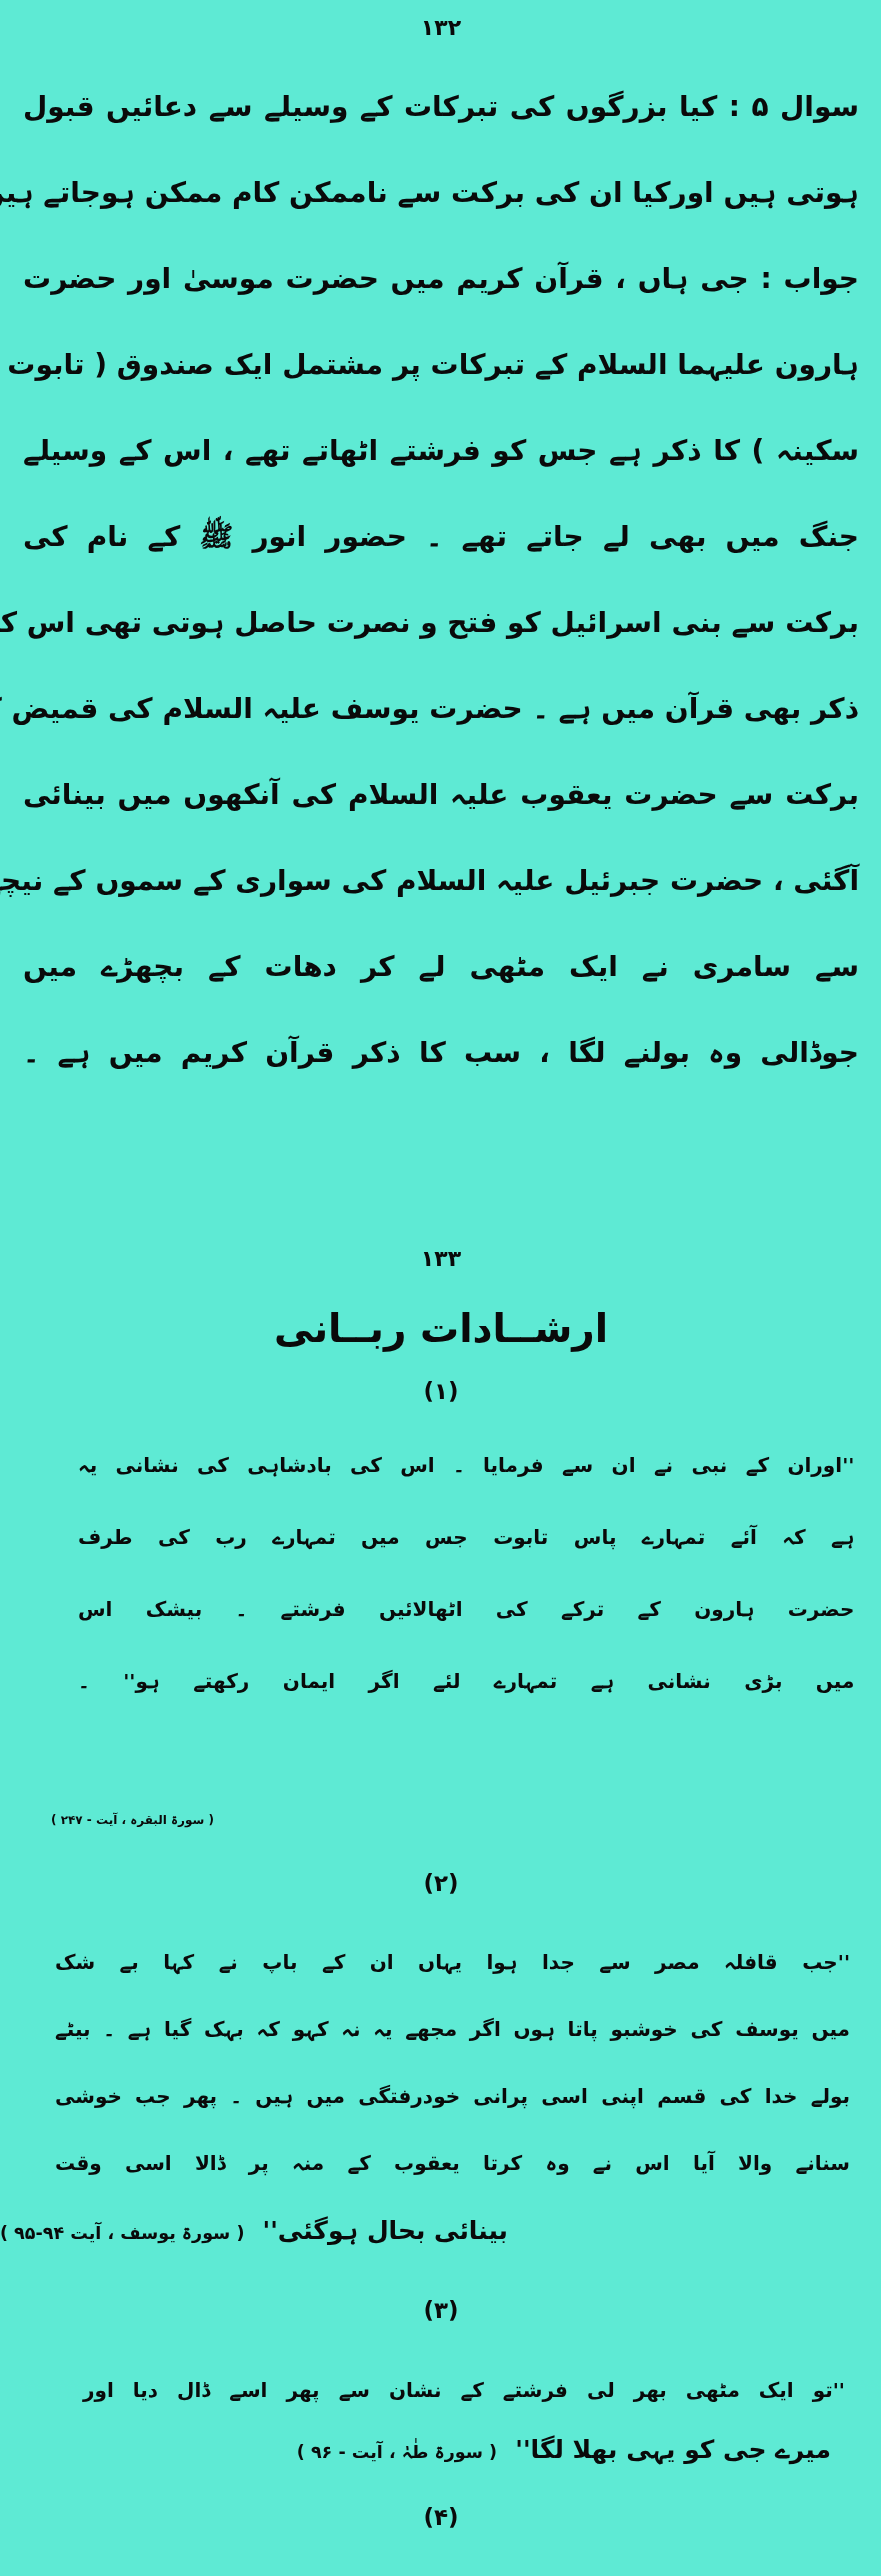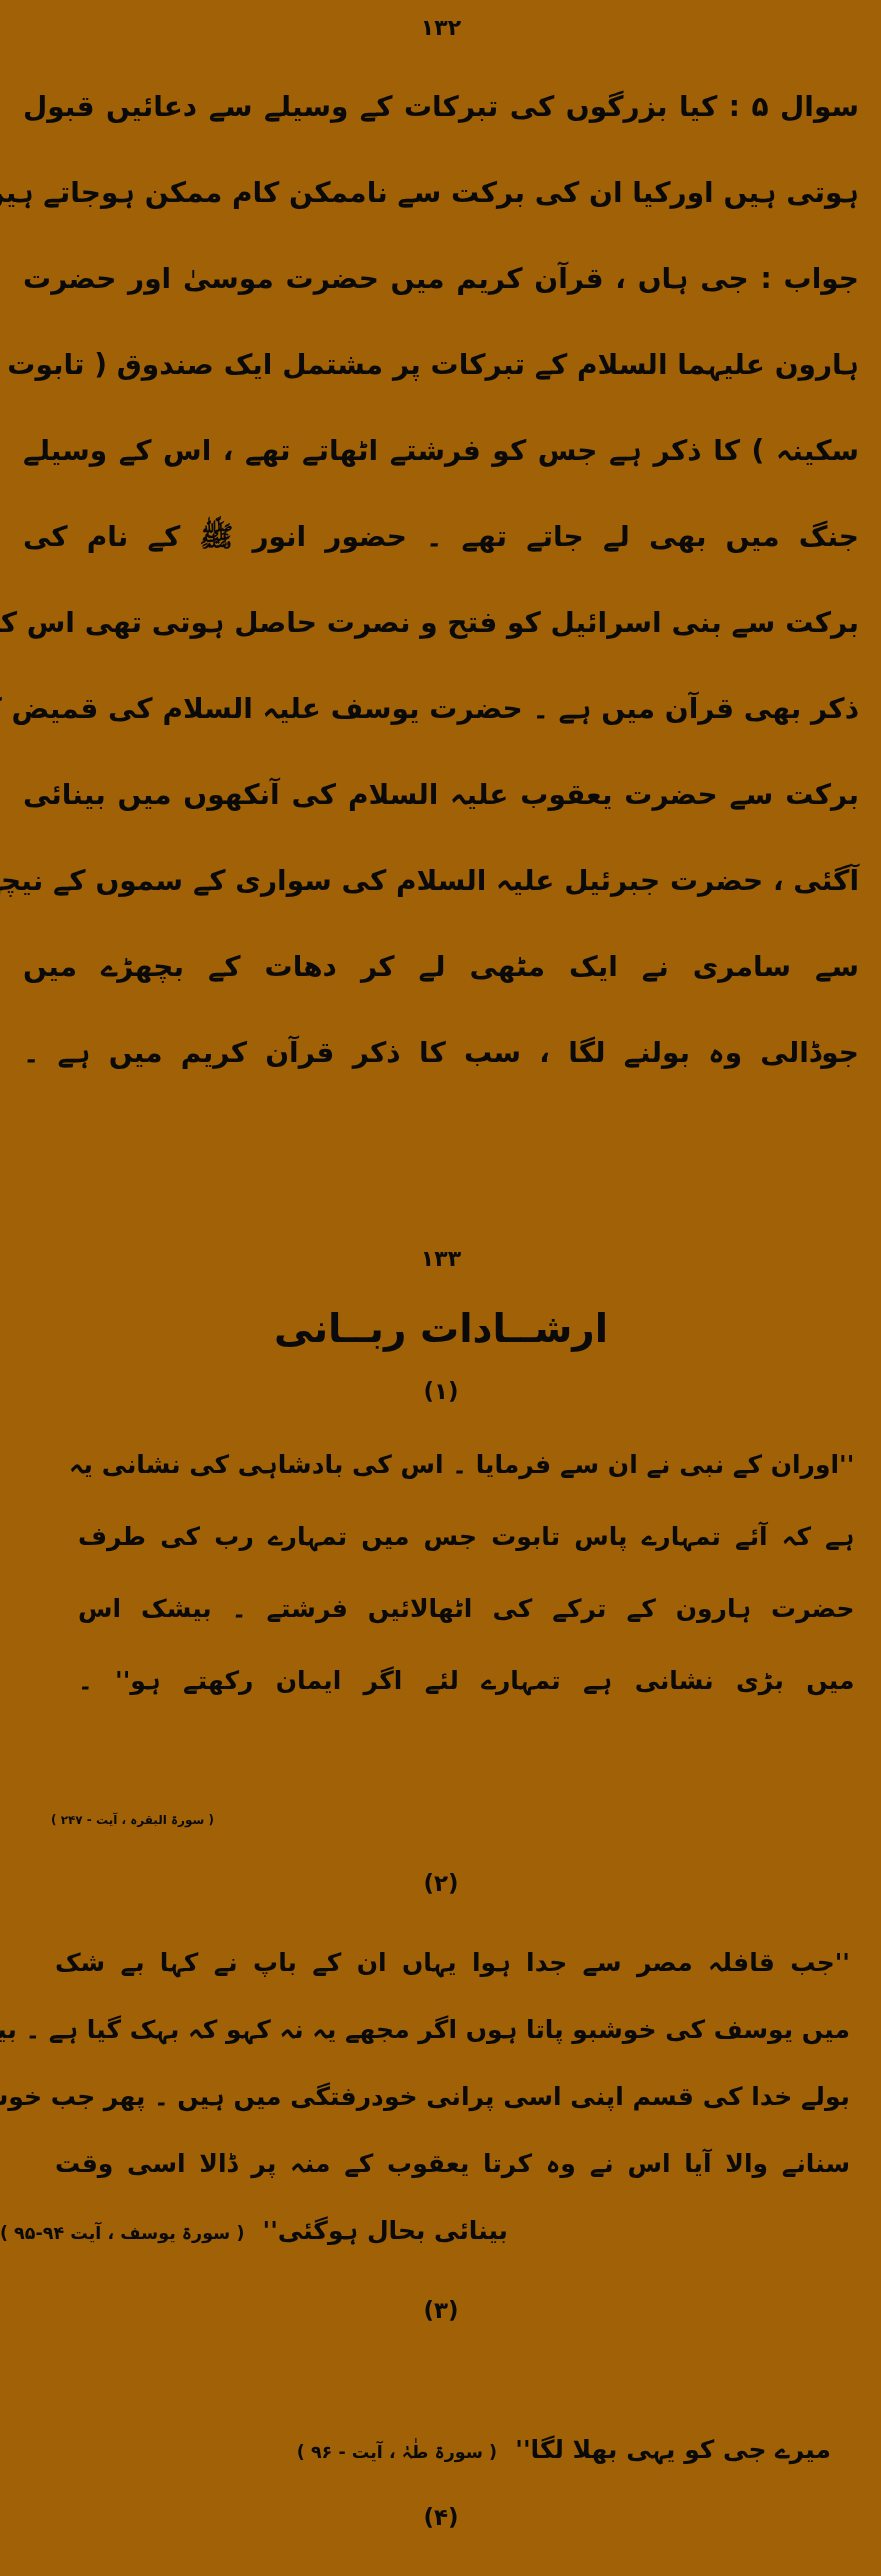--- a/index.html
+++ b/index.html
@@ -4,21 +4,21 @@
 <style>
   html,body{margin:0;padding:0;}
   body{
     width:882px;height:2576px;
     background:#f6f6f4;
     font-family:"DejaVu Sans",sans-serif;
   }
   .page{
     position:relative;
     width:882px;height:2576px;
-    background:#a16207;
+    background:#5eead4;
     color:#0a0a0a;
     overflow:hidden;
   }
   .urdu{
     direction:rtl;
     font-family:"DejaVu Sans",sans-serif;
     font-weight:700;
     color:#0a0a0a;
   }
   .pagenum{
@@ -49,21 +49,21 @@
   }
   .secnum{
     position:absolute;left:0;right:0;
     text-align:center;
     font-size:23px;font-weight:700;
   }
   .verse-block{
     position:absolute;
   }
   .verse-block .l{
-    font-size:25px;
+    font-size:20px;
     text-align:justify;
     text-align-last:justify;
     white-space:nowrap;
   }
   .sec1-lines{top:1429px;right:27.6px;left:78px;}
   .sec1-lines .l{line-height:72px;height:72px;}
   .sec2-lines{top:1929px;right:32px;left:55px;}
   .sec2-lines .l{line-height:67px;height:67px;}
   .sec3-lines{top:2354px;right:37px;left:83px;}
   .sec3-lines .l{line-height:72px;height:72px;}
@@ -136,20 +136,23 @@
     <div class="l">سنانے والا آیا اس نے وہ کرتا یعقوب کے منہ پر ڈالا اسی وقت</div>
   </div>
 
   <div class="closing-line sec2-closing urdu" dir="rtl">
     <span class="big">بینائی بحال ہوگئی''</span>
     <span class="small citation">( سورۃ یوسف ، آیت ۹۴-۹۵ )</span>
   </div>
 
   <div class="secnum num3 urdu" dir="rtl">(۳)</div>
 
+  <div class="verse-block sec3-lines urdu" dir="rtl">
+    <div class="l">''تو ایک مٹھی بھر لی فرشتے کے نشان سے پھر اسے ڈال دیا اور</div>
+  </div>
 
   <div class="closing-line sec3-closing urdu" dir="rtl">
     <span class="big">میرے جی کو یہی بھلا لگا''</span>
     <span class="small citation">( سورۃ طٰہٰ ، آیت - ۹۶ )</span>
   </div>
 
   <div class="secnum num4 urdu" dir="rtl">(۴)</div>
 
 </div>
 

